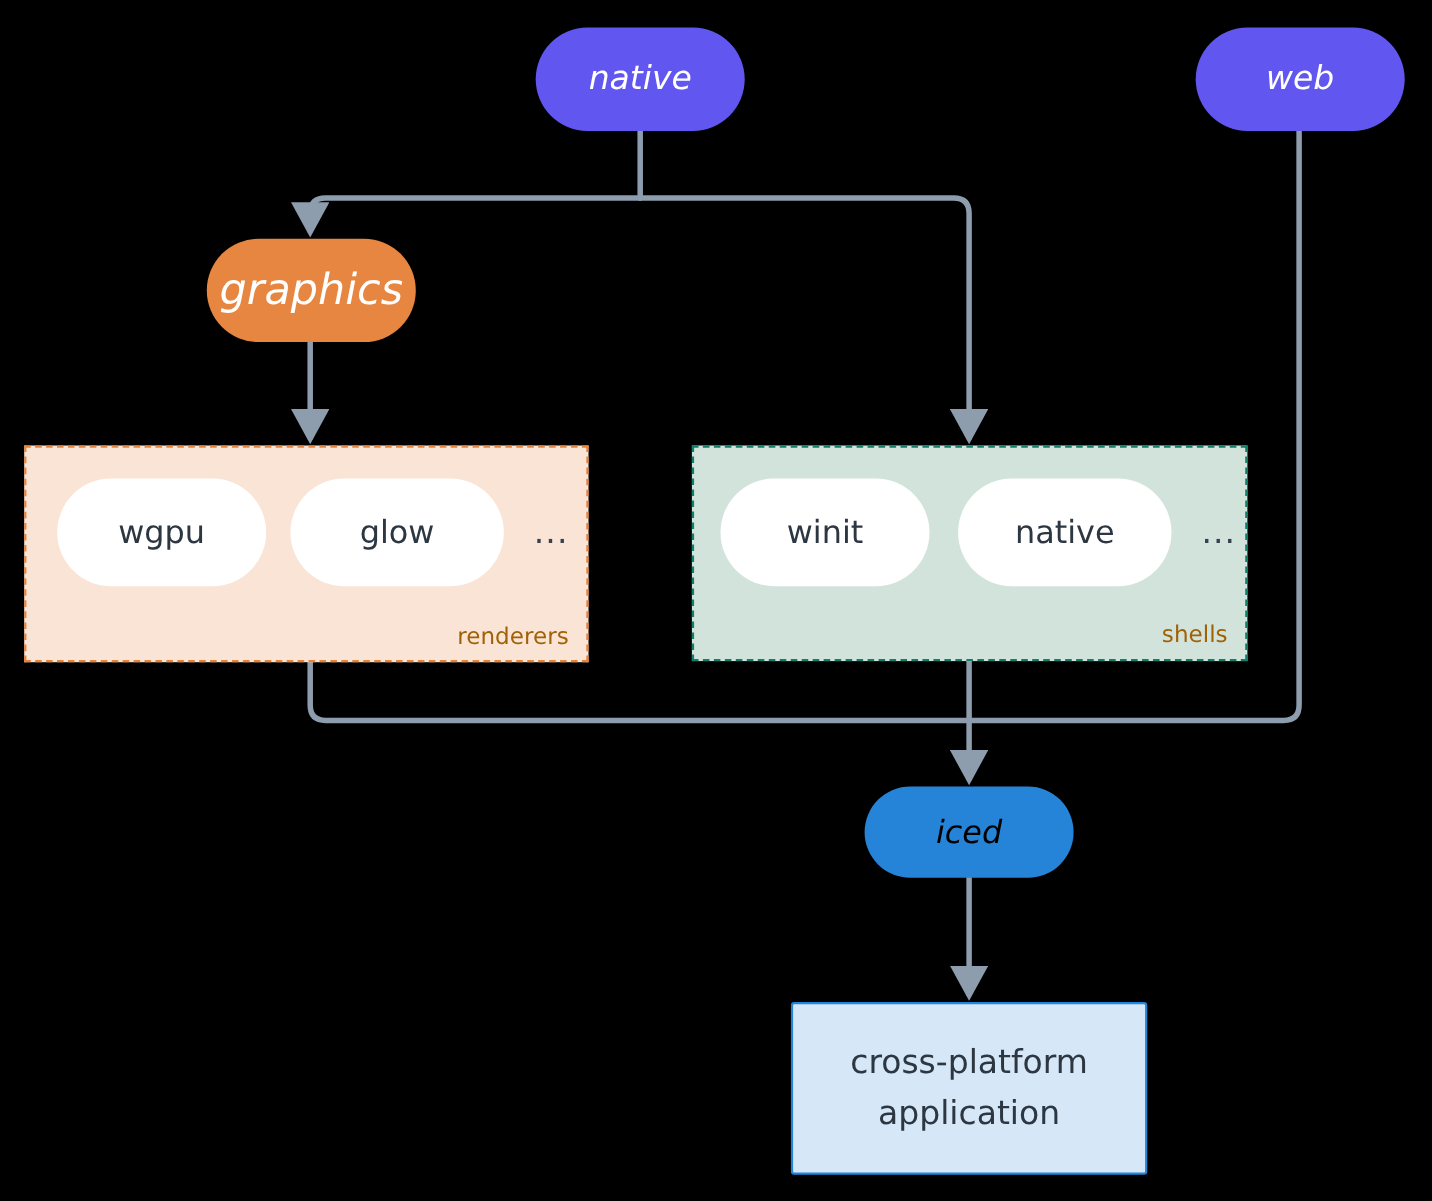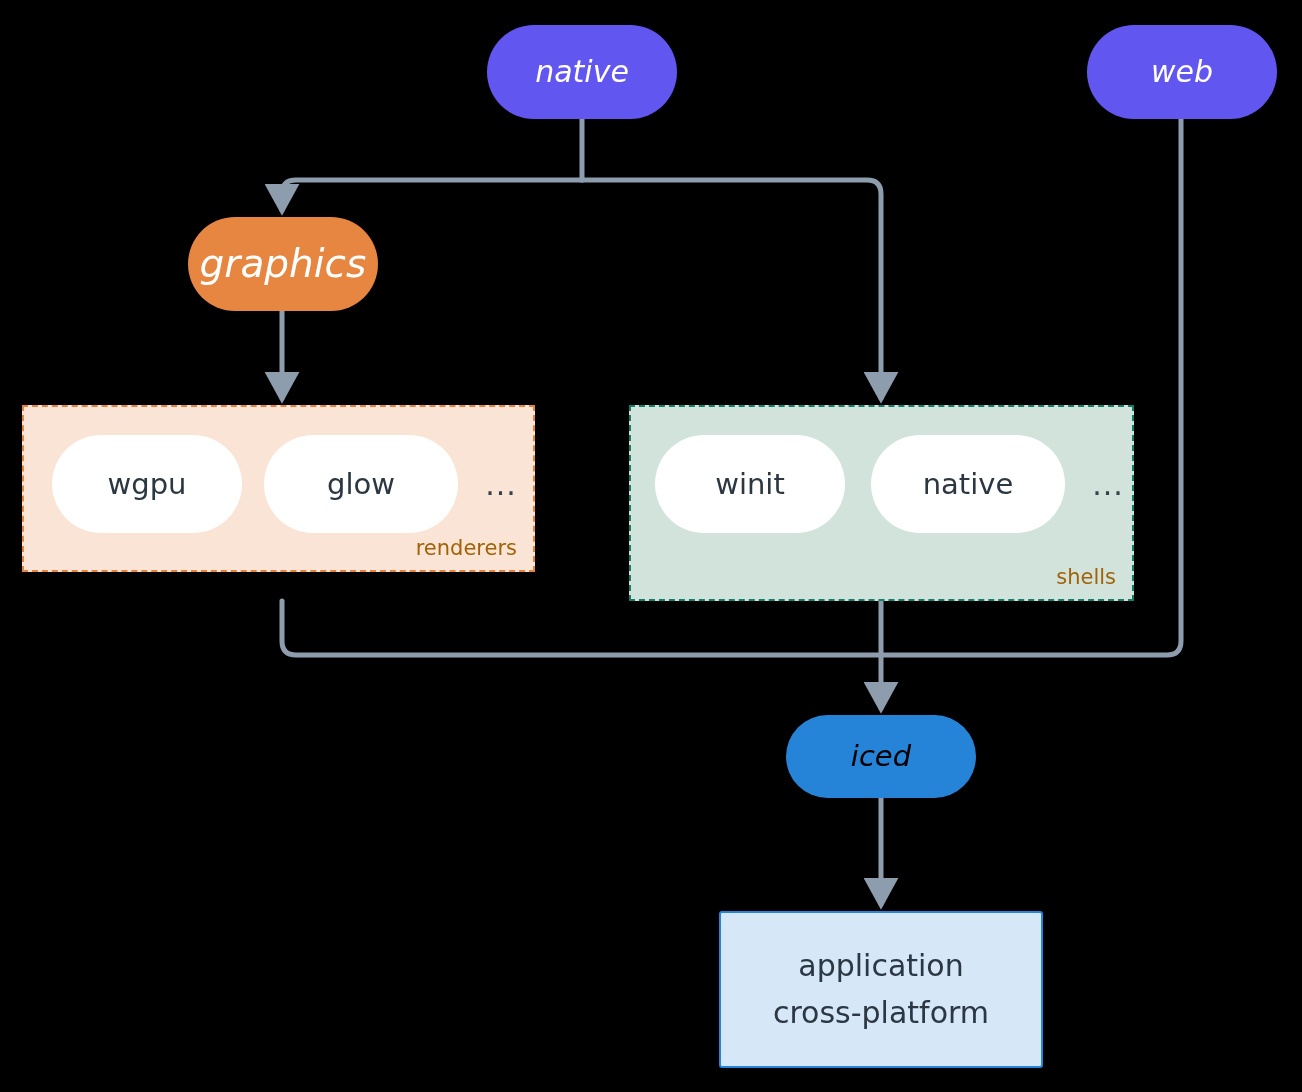--- a/index.html
+++ b/index.html
@@ -74,21 +74,21 @@
 
   
   .group {
     position: absolute;
     z-index: 2;
   }
   .group-renderers {
     left: 22px;
     top: 405px;
     width: 513px;
-    height: 167px;
+    height: 197px;
     background: #fae4d6;
     border: 2px dashed #e8833c;
   }
   .group-shells {
     left: 629px;
     top: 405px;
     width: 505px;
     height: 196px;
     background: #d2e3dc;
     border: 2px dashed #11806a;
@@ -228,17 +228,17 @@
     <div class="ellipsis el-shells">...</div>
 
     <div class="group-label">shells</div>
   </div>
 
   <div class="node pill node-iced">
     <span>iced</span>
   </div>
 
   <div class="node-app">
+    <span>cross-platform</span>
     <span>application</span>
-    <span>cross-platform</span>
   </div>
 
 </div>
 
 </body></html>

